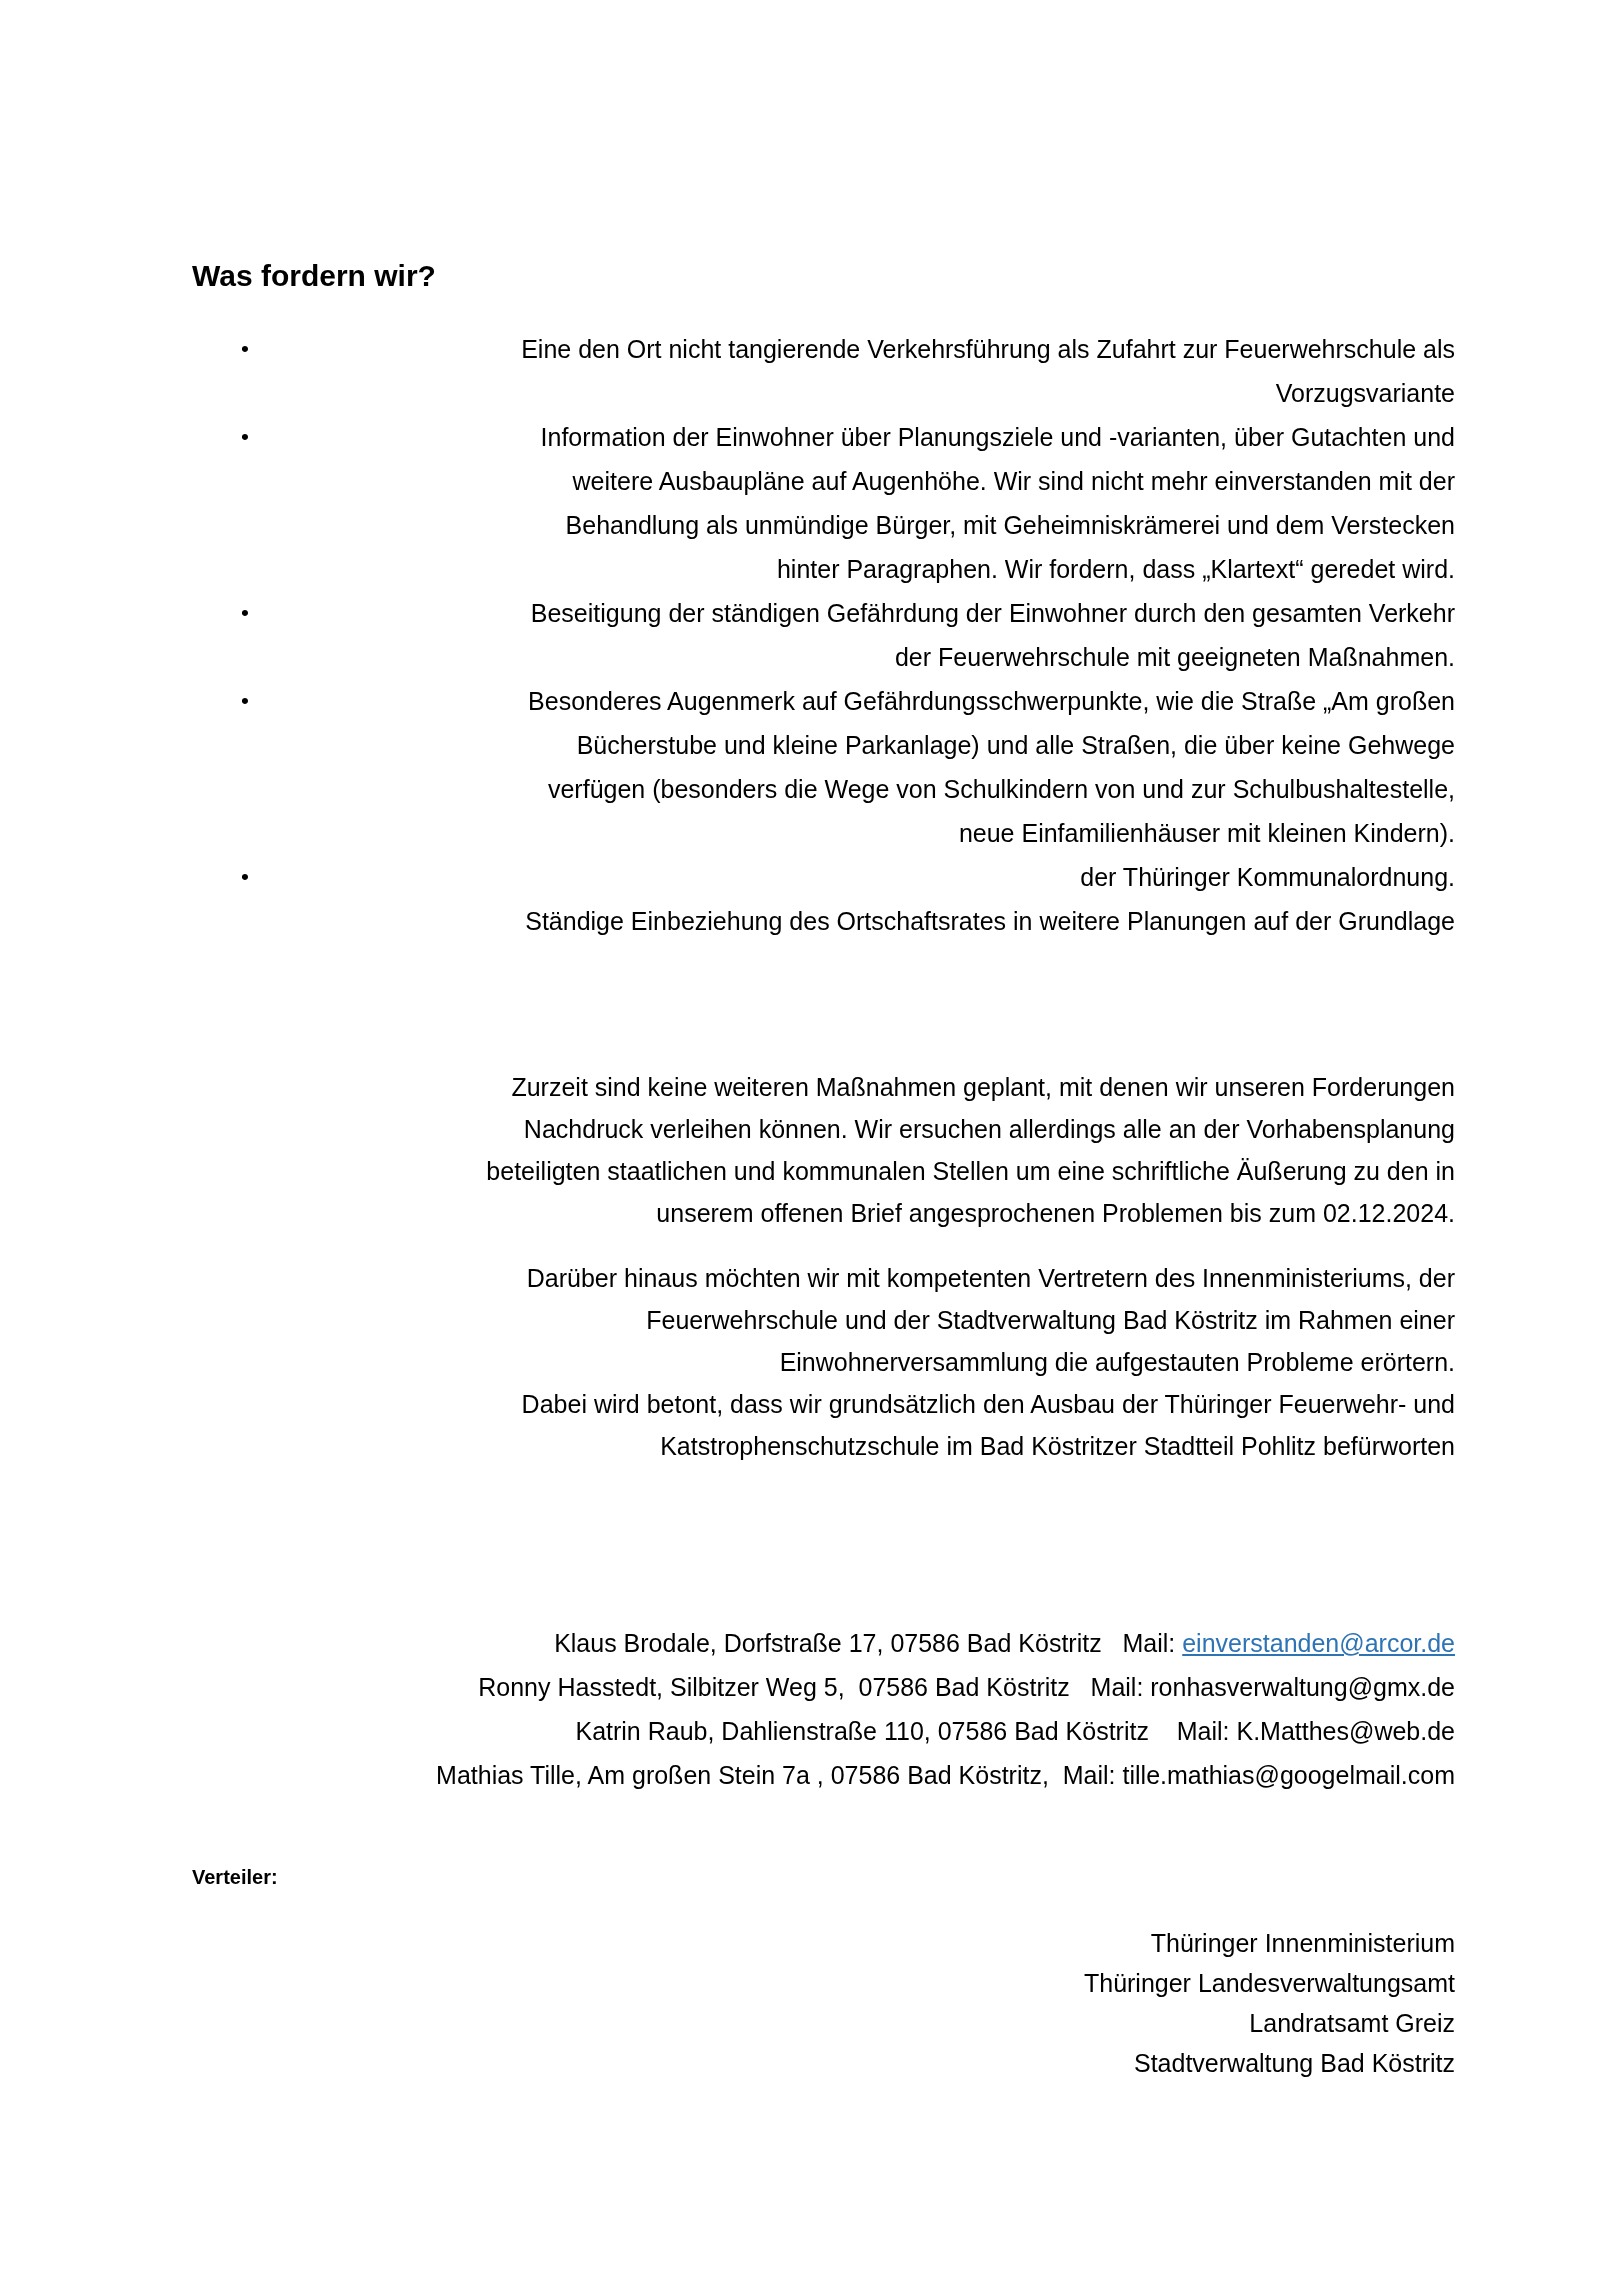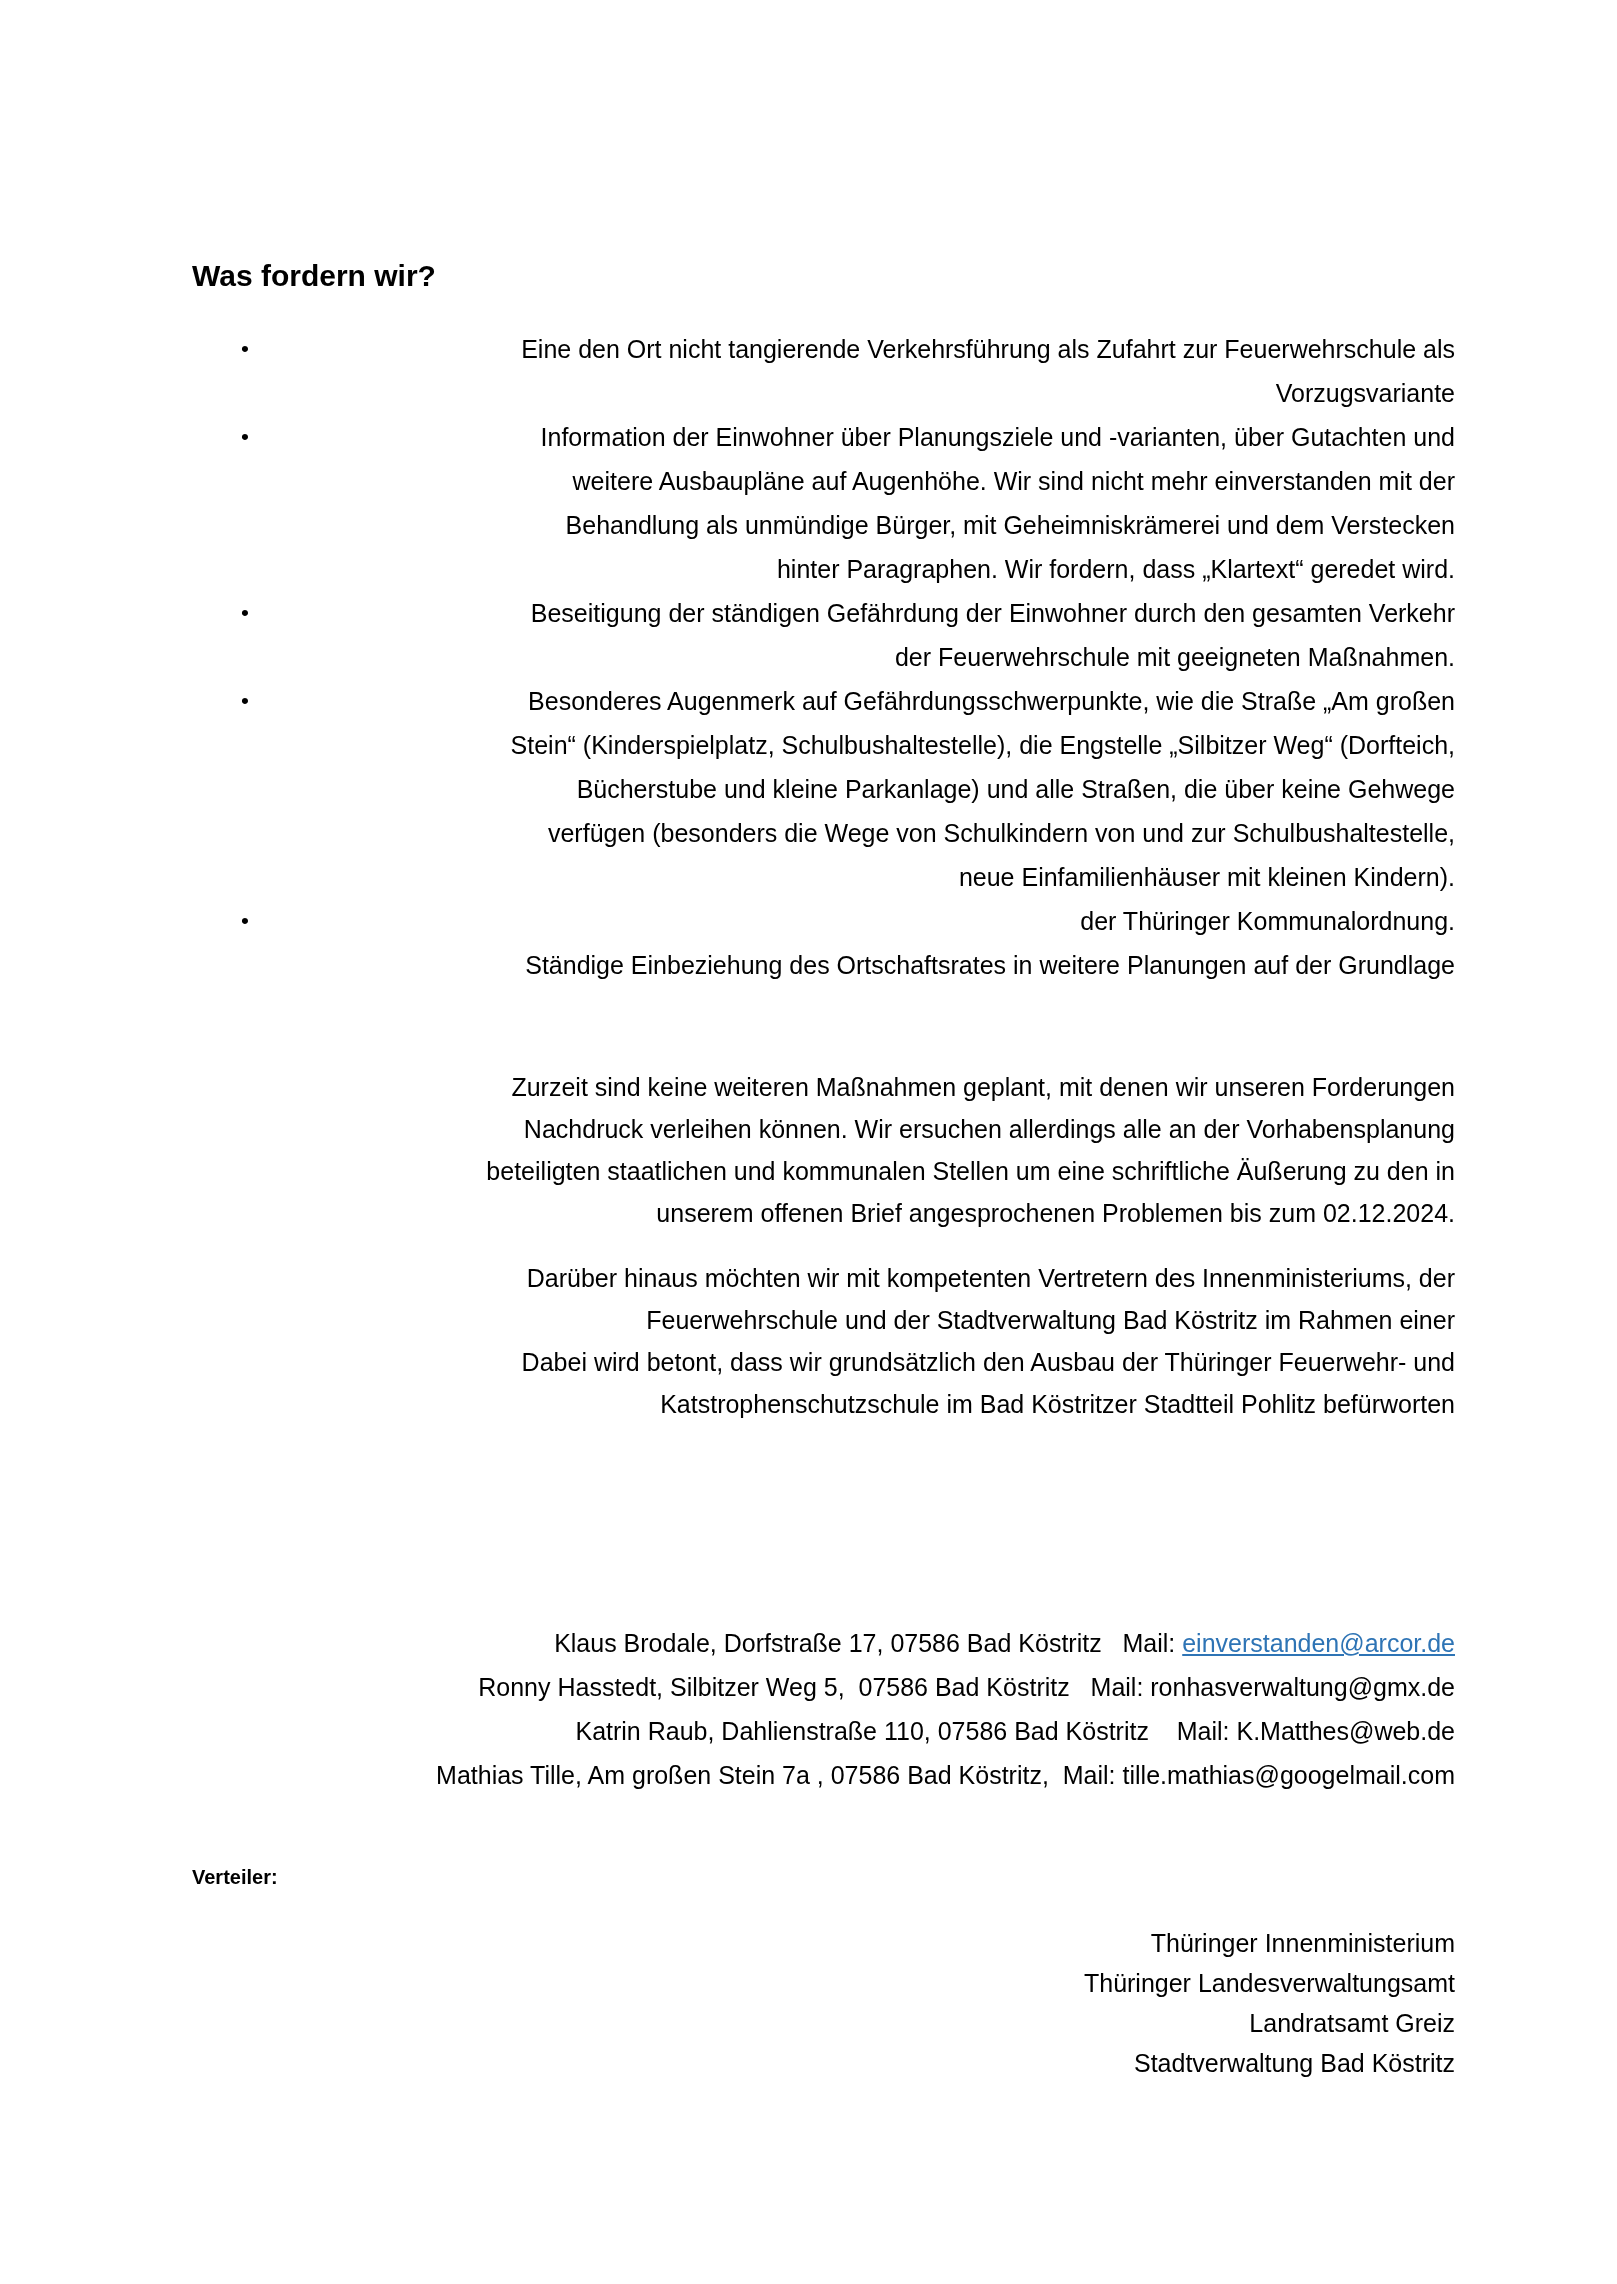--- a/index.html
+++ b/index.html
@@ -73,21 +73,20 @@
       <div class="line">hinter Paragraphen. Wir fordern, dass „Klartext“ geredet wird.</div>
     </li>
     <li class="bullet-item">
       <span class="bullet-marker">•</span>
       <div class="line">Beseitigung der ständigen Gefährdung der Einwohner durch den gesamten Verkehr</div>
       <div class="line">der Feuerwehrschule mit geeigneten Maßnahmen.</div>
     </li>
     <li class="bullet-item">
       <span class="bullet-marker">•</span>
       <div class="line">Besonderes Augenmerk auf Gefährdungsschwerpunkte, wie die Straße „Am großen</div>
-      <div class="line">Stein“ (Kinderspielplatz, Schulbushaltestelle), die Engstelle „Silbitzer Weg“ (Dorfteich,</div>
       <div class="line">Bücherstube und kleine Parkanlage) und alle Straßen, die über keine Gehwege</div>
       <div class="line">verfügen (besonders die Wege von Schulkindern von und zur Schulbushaltestelle,</div>
       <div class="line">neue Einfamilienhäuser mit kleinen Kindern).</div>
     </li>
     <li class="bullet-item">
       <span class="bullet-marker">•</span>
       <div class="line">der Thüringer Kommunalordnung.</div>
       <div class="line">Ständige Einbeziehung des Ortschaftsrates in weitere Planungen auf der Grundlage</div>
     </li>
   </ul>
@@ -95,20 +94,21 @@
   <div class="abs para para-1">
     <div class="line">Zurzeit sind keine weiteren Maßnahmen geplant, mit denen wir unseren Forderungen</div>
     <div class="line">Nachdruck verleihen können. Wir ersuchen allerdings alle an der Vorhabensplanung</div>
     <div class="line">beteiligten staatlichen und kommunalen Stellen um eine schriftliche Äußerung zu den in</div>
     <div class="line">unserem offenen Brief angesprochenen Problemen bis zum 02.12.2024.</div>
   </div>
 
   <div class="abs para para-2">
     <div class="line">Darüber hinaus möchten wir mit kompetenten Vertretern des Innenministeriums, der</div>
     <div class="line">Feuerwehrschule und der Stadtverwaltung Bad Köstritz im Rahmen einer</div>
+    <div class="line">Einwohnerversammlung die aufgestauten Probleme erörtern.</div>
     <div class="line">Dabei wird betont, dass wir grundsätzlich den Ausbau der Thüringer Feuerwehr- und</div>
     <div class="line">Katstrophenschutzschule im Bad Köstritzer Stadtteil Pohlitz befürworten</div>
   </div>
 
   <div class="abs contacts">
     <div class="line"><span>Klaus Brodale, Dorfstraße 17, 07586 Bad Köstritz   Mail: </span><a class="email-link">einverstanden@arcor.de</a></div>
     <div class="line"><span>Ronny Hasstedt, Silbitzer Weg 5,  07586 Bad Köstritz   Mail: </span><span>ronhasverwaltung@gmx.de</span></div>
     <div class="line"><span>Katrin Raub, Dahlienstraße 110, 07586 Bad Köstritz    Mail: </span><span>K.Matthes@web.de</span></div>
     <div class="line"><span>Mathias Tille, Am großen Stein 7a , 07586 Bad Köstritz,  Mail: </span><span>tille.mathias@googelmail.com</span></div>
   </div>

